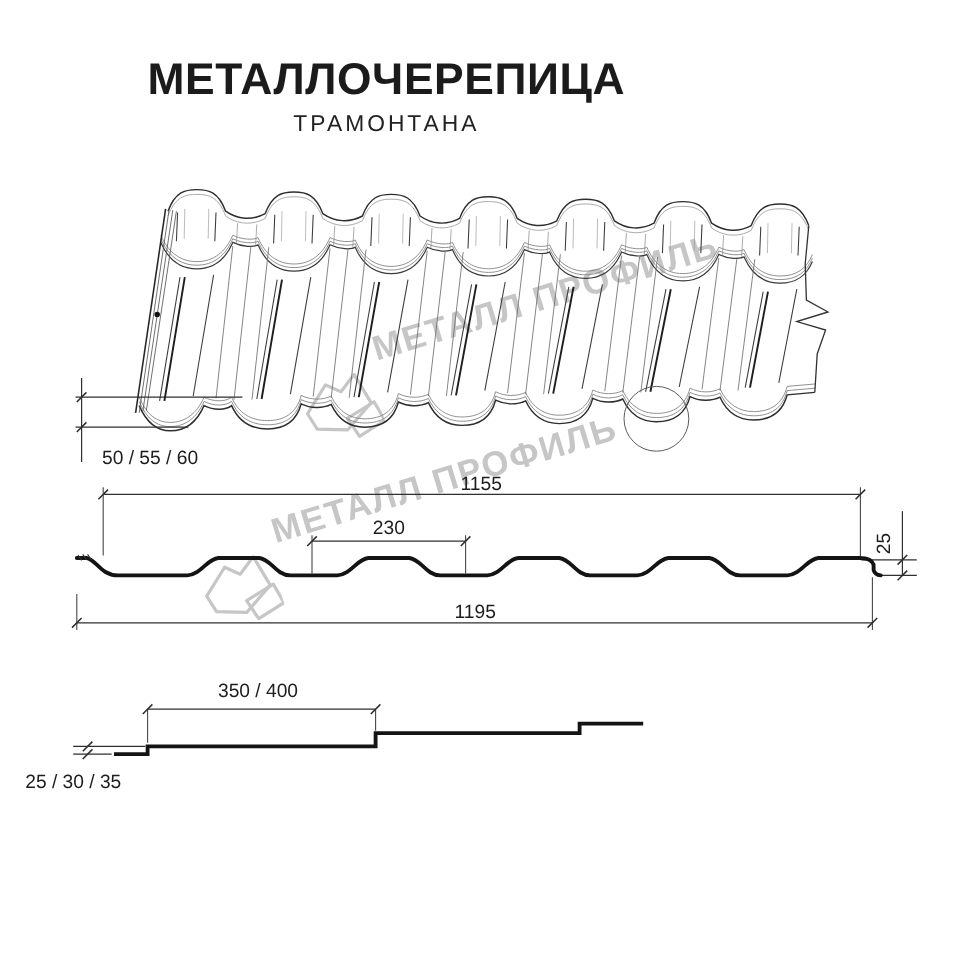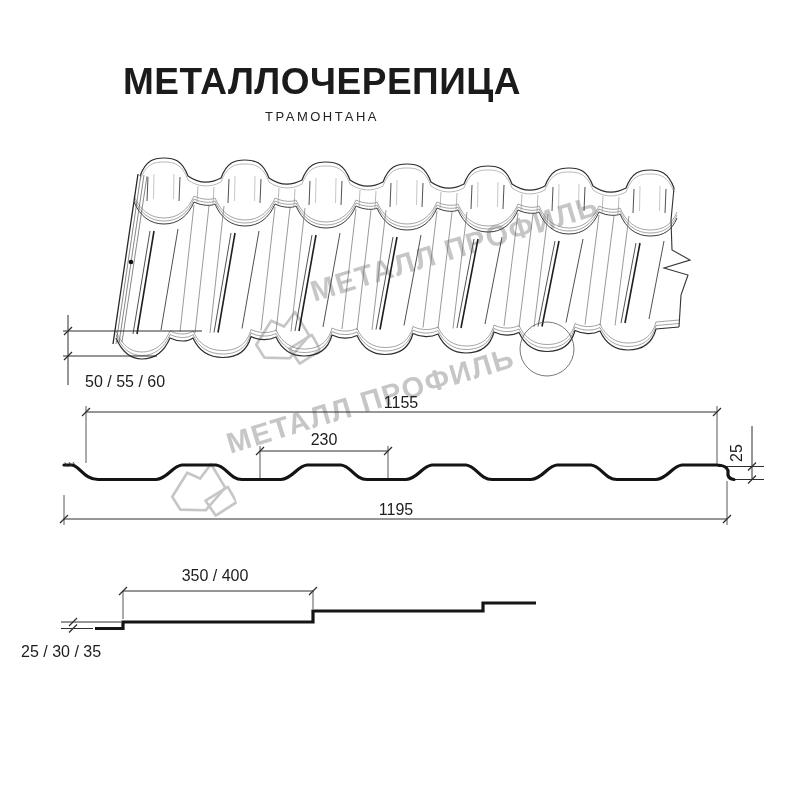--- a/index.html
+++ b/index.html
@@ -1,20 +1,20 @@
 <!DOCTYPE html>
 <html><head>
 <meta charset="utf-8">
 <style>
   html,body{margin:0;padding:0;background:#fff;}
   .page{position:relative;width:800px;height:800px;background:#ffffff;overflow:hidden;
         font-family:"Liberation Sans",sans-serif;}
-  .header{position:absolute;left:0;top:62px;width:644px;text-align:center;}
+  .header{position:absolute;left:0;top:46px;width:644px;text-align:center;}
   .title{font-size:37px;font-weight:800;letter-spacing:.5px;color:#1b1b1b;line-height:1.1;}
-  .subtitle{margin-top:6px;font-size:13px;font-weight:400;letter-spacing:2.5px;color:#222;}
+  .subtitle{margin-top:6px;font-size:19px;font-weight:400;letter-spacing:2.5px;color:#222;}
   .diagram{position:absolute;}
   svg text{font-family:"Liberation Sans",sans-serif;fill:#1d1d1d;}
   .dimtxt{font-size:16px;}
   
   .wm{position:absolute;display:flex;align-items:flex-start;transform:rotate(-17deg);
       transform-origin:0 50%;color:#c6c6c6;pointer-events:none;z-index:0;}
   .wm-text{font-size:29px;font-weight:700;letter-spacing:1.5px;white-space:nowrap;margin-left:8px;}
   .wm-logo{margin-top:26px;}
   .layer{z-index:1;}
 </style>

